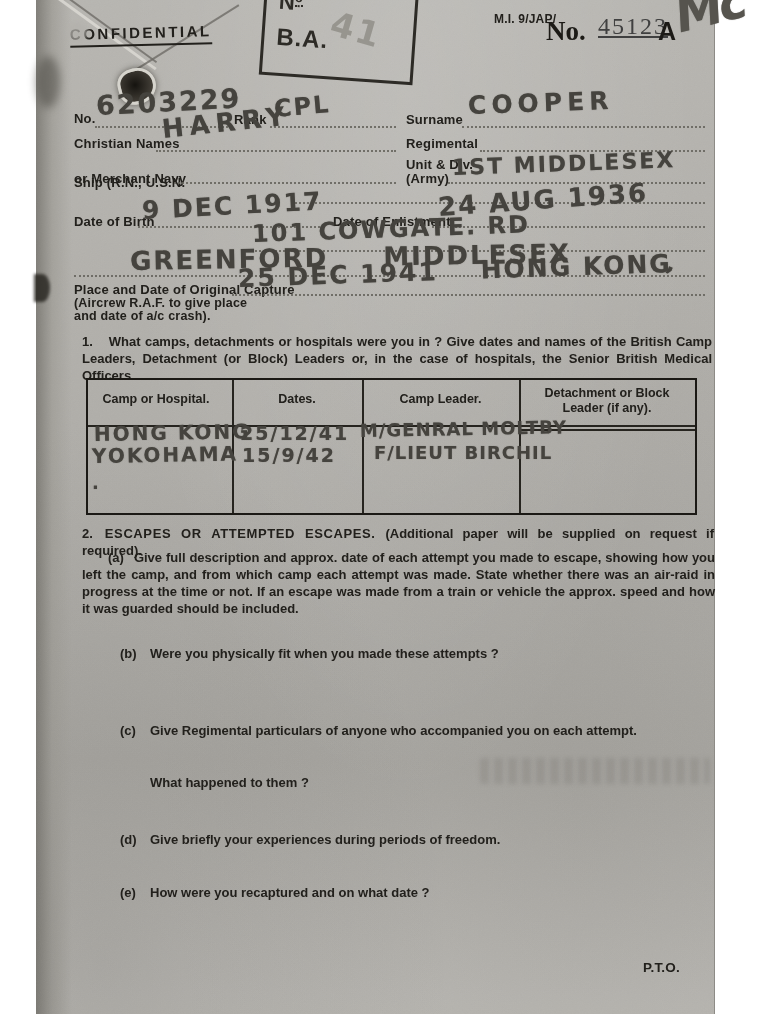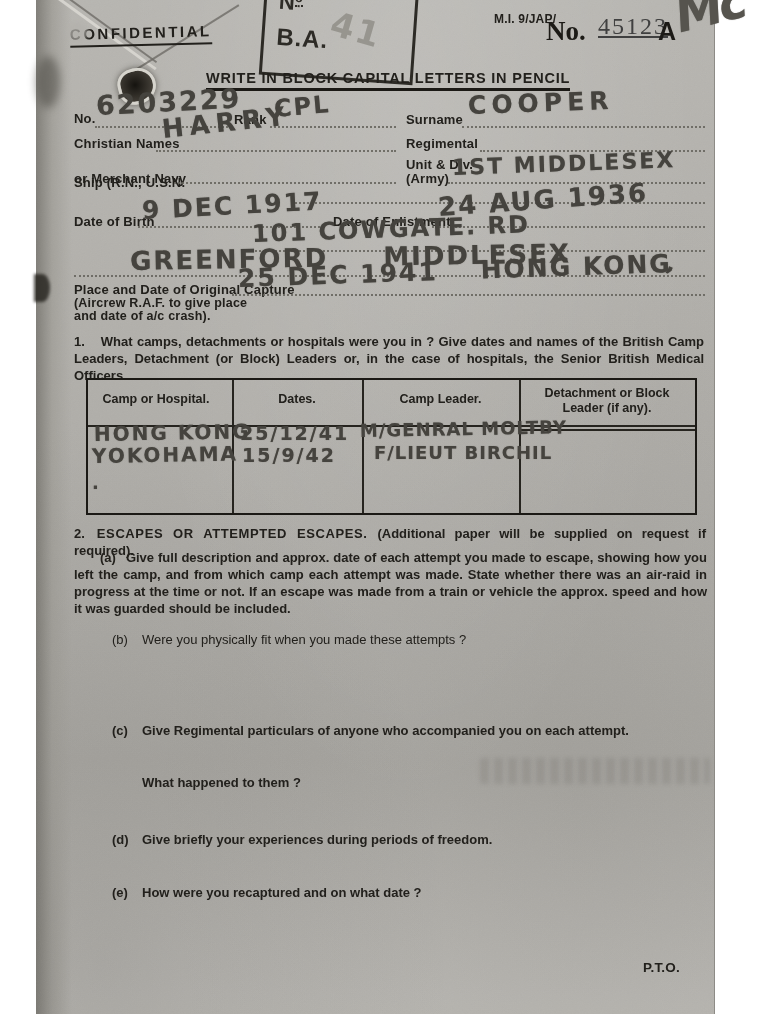--- a/index.html
+++ b/index.html
@@ -14,21 +14,21 @@
       linear-gradient(180deg, rgba(255,255,255,.06), rgba(0,0,0,.05) 75%, rgba(255,255,255,.10) 99%),
       #b3b1ac;
     border-right:1px solid #8d8b86;}
   .noise{position:absolute;left:36px;top:0;width:678px;height:1014px;opacity:.55;pointer-events:none;}
   .lbl{position:absolute;font-weight:bold;font-size:13px;color:#22201c;white-space:pre;letter-spacing:.2px;}
   .sm{font-size:12.5px;}
   .dots{position:absolute;height:0;border-bottom:2px dotted #64625b;opacity:.85;}
   .hw{position:absolute;font-family:"DejaVu Sans",sans-serif;font-weight:bold;color:#45433e;
       transform-origin:left center;white-space:pre;letter-spacing:2px;
       text-shadow:0 0 1px rgba(70,68,62,.5);}
-  .para{position:absolute;font-size:13px;line-height:17px;color:#22201c;text-align:justify;}
+  .para{position:absolute;font-size:13px;line-height:17px;color:#22201c;text-align:justify;margin-left:8px;}
   .vline{position:absolute;width:2px;background:#26241f;}
   .hline{position:absolute;height:2px;background:#26241f;}
   .thdr{position:absolute;font-weight:bold;font-size:12.5px;color:#22201c;text-align:center;line-height:15px;}
   .crease{position:absolute;background:#6e6c66;opacity:.8;}
   .crease.light{background:#d9d7d1;opacity:.9;}
 </style>
 </head>
 <body>
 
 <div class="page">
@@ -62,21 +62,20 @@
     <span style="position:absolute;left:12px;top:42px;font-weight:bold;font-size:24px;letter-spacing:1px;color:#2d2b26;">B.A.</span>
     <span class="hw" style="left:66px;top:18px;font-size:34px;color:#8e8c85;transform:rotate(12deg);text-shadow:none;opacity:.8;">41</span>
   </div>
 
   <div class="lbl" style="left:494px;top:12px;font-size:12px;">M.I. 9/JAP/</div>
   <span style="position:absolute;left:546px;top:16px;font-family:'Liberation Serif',serif;font-weight:bold;font-size:27px;color:#1c1a16;">No.</span>
   <span style="position:absolute;left:598px;top:13px;font-family:'Liberation Serif',serif;font-size:24px;letter-spacing:2px;color:#404040;text-decoration:underline;">45123</span>
   <span style="position:absolute;left:658px;top:17px;font-weight:bold;font-size:25px;color:#1c1a16;">A</span>
   <span class="hw" style="left:676px;top:-12px;font-size:48px;font-style:italic;color:#56544e;transform:rotate(-14deg);letter-spacing:-4px;">Mc</span>
 
-  <div class="lbl" style="left:206px;top:70px;font-size:14.5px;letter-spacing:.8px;border-bottom:3px solid #1b1915;padding-bottom:2px;">WRITE IN BLOCK CAPITAL LETTERS IN PENCIL</div>
 
   <div class="lbl" style="left:74px;top:111px;">No.</div>
   <div class="hw" style="left:96px;top:90px;font-size:27px;transform:rotate(-3deg);">6203229</div>
   <div class="dots" style="left:95px;top:126px;width:136px;"></div>
   <div class="lbl" style="left:234px;top:112px;">Rank</div>
   <div class="hw" style="left:274px;top:95px;font-size:24px;transform:rotate(-5deg);">CPL</div>
   <div class="dots" style="left:270px;top:126px;width:126px;"></div>
   <div class="lbl" style="left:406px;top:112px;">Surname</div>
   <div class="hw" style="left:468px;top:91px;font-size:25px;letter-spacing:5px;transform:rotate(-2deg);">COOPER</div>
   <div class="dots" style="left:462px;top:126px;width:243px;"></div>
@@ -142,21 +141,21 @@
   </div>
 
   <div class="para" style="left:74px;top:525px;width:632px;">
     <span style="font-weight:bold;margin-right:12px;">2.</span><span style="font-weight:bold;letter-spacing:.6px;margin-right:10px;">ESCAPES OR ATTEMPTED ESCAPES.</span><span style="font-weight:bold;">(Additional paper will be supplied on request if required).</span>
   </div>
 
   <div class="para" style="left:74px;top:549px;width:633px;font-weight:bold;text-indent:26px;">
     <span style="margin-right:10px;">(a)</span><span>Give full description and approx. date of each attempt you made to escape, showing how you left the camp,  and from which camp each attempt was made.   State whether there was an air-raid in progress at the time or not.   If  an escape was made from a train or vehicle the approx. speed and how it was guarded should be included.</span>
   </div>
 
-  <div class="para" style="left:112px;top:631px;width:560px;font-weight:normal;">
+  <div class="para" style="left:112px;top:645px;width:560px;font-weight:bold;">
     <span style="display:inline-block;width:30px;">(b)</span><span>Were you physically fit when you made these attempts ?</span>
   </div>
 
   <div class="para" style="left:112px;top:722px;width:560px;font-weight:bold;">
     <span style="display:inline-block;width:30px;">(c)</span><span>Give Regimental particulars of anyone who accompanied you on each attempt.</span>
   </div>
 
   <div class="para" style="left:142px;top:774px;width:400px;font-weight:bold;">
     <span>What happened to them ?</span>
   </div>

